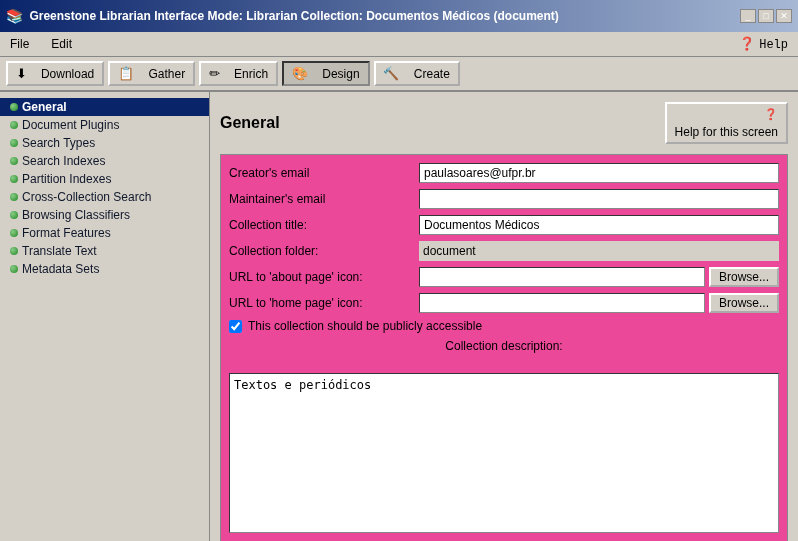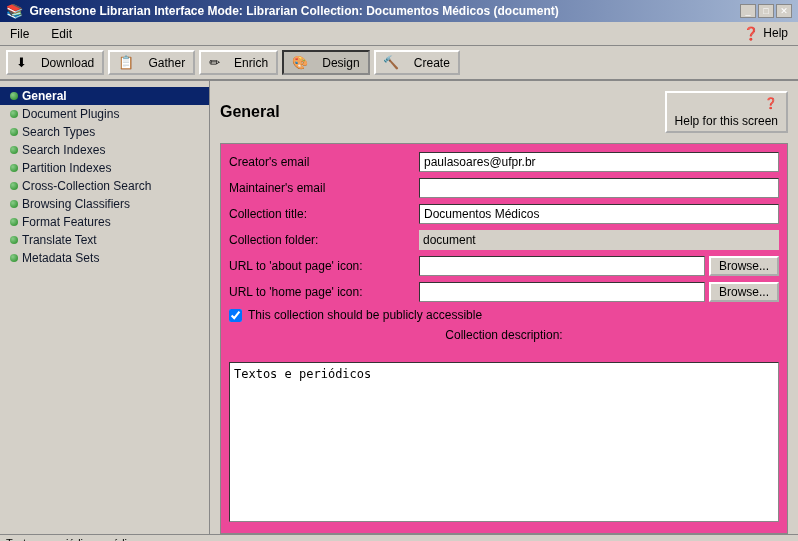--- a/index.html
+++ b/index.html
@@ -6,41 +6,41 @@
     body { font-family: Arial, sans-serif; font-size: 12px; background: #d4d0c8; }
 
     
     .title-bar {
       background: linear-gradient(to right, #0a246a, #a6b8d4);
       color: white;
       display: flex;
       align-items: center;
       justify-content: space-between;
       padding: 3px 6px;
-      height: 22px;
+      height: 32px;
     }
     .title-bar-left { display: flex; align-items: center; gap: 6px; font-size: 12px; font-weight: bold; }
     .title-bar-controls { display: flex; gap: 2px; }
     .title-btn {
       width: 16px; height: 14px; background: #d4d0c8; border: 1px solid #888;
       font-size: 9px; display: flex; align-items: center; justify-content: center; cursor: pointer;
     }
 
     
     .menu-bar {
       background: #d4d0c8;
       display: flex;
       align-items: center;
       padding: 2px 4px;
       gap: 10px;
       border-bottom: 1px solid #888;
     }
     .menu-item { padding: 2px 6px; cursor: pointer; font-size: 12px; }
     .menu-spacer { flex: 1; }
-    .help-item { display: flex; align-items: flex-start; gap: 4px; cursor: pointer; padding: 2px 6px; }
+    .help-item { display: flex; align-items: flex-end; gap: 4px; cursor: pointer; padding: 2px 6px; font-family: Liberation Mono, monospace; }
 
     
     .toolbar {
       background: #d4d0c8;
       display: flex;
       align-items: center;
       padding: 4px 6px;
       gap: 4px;
       border-bottom: 2px solid #888;
     }

